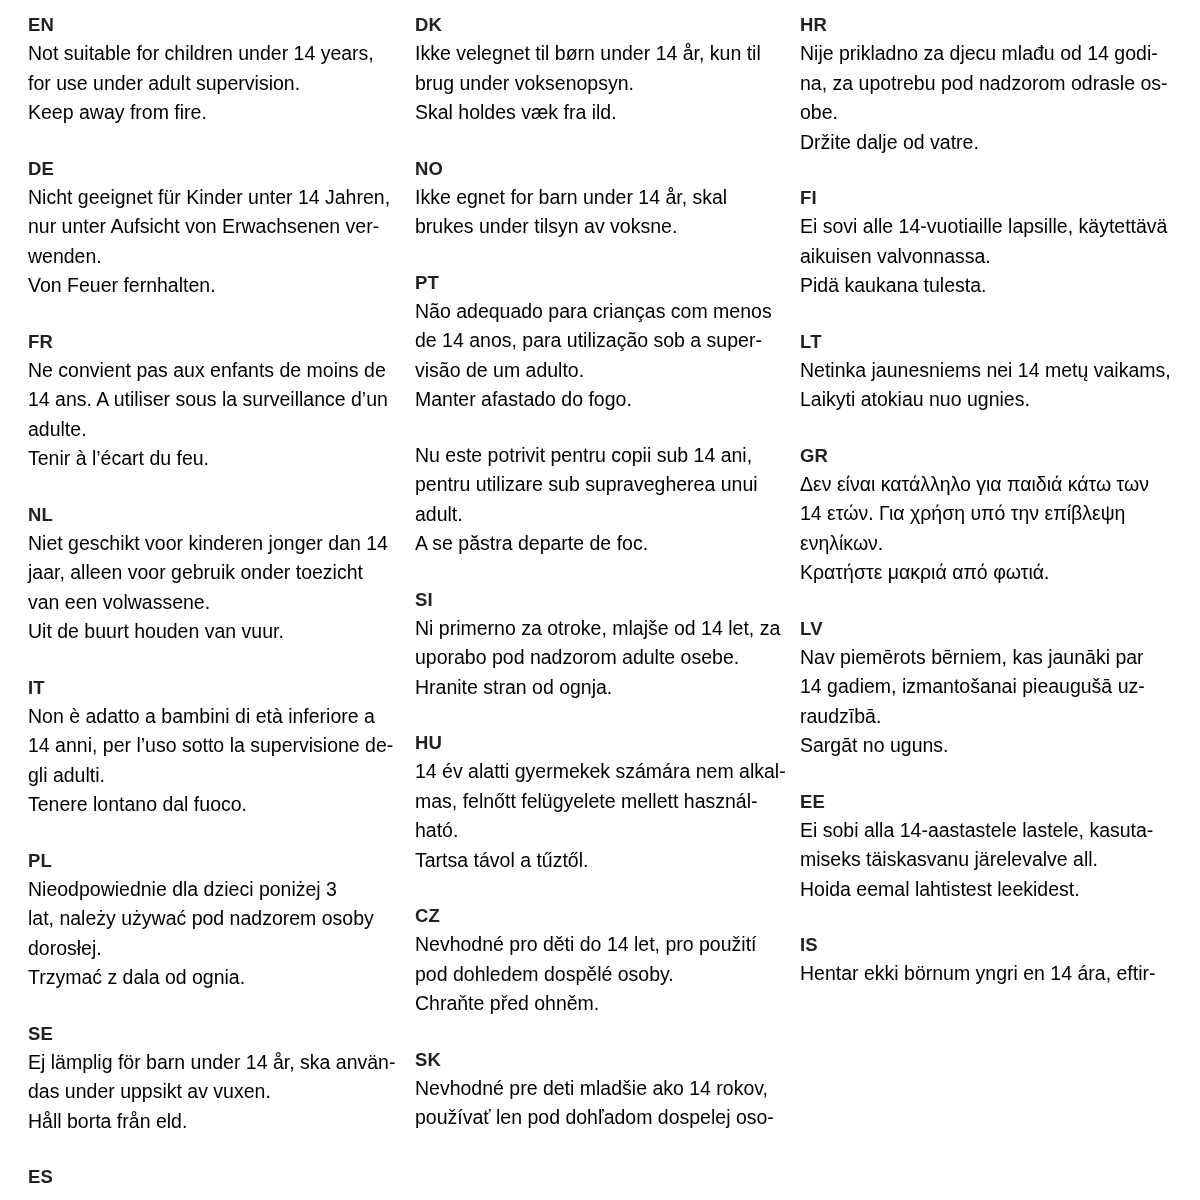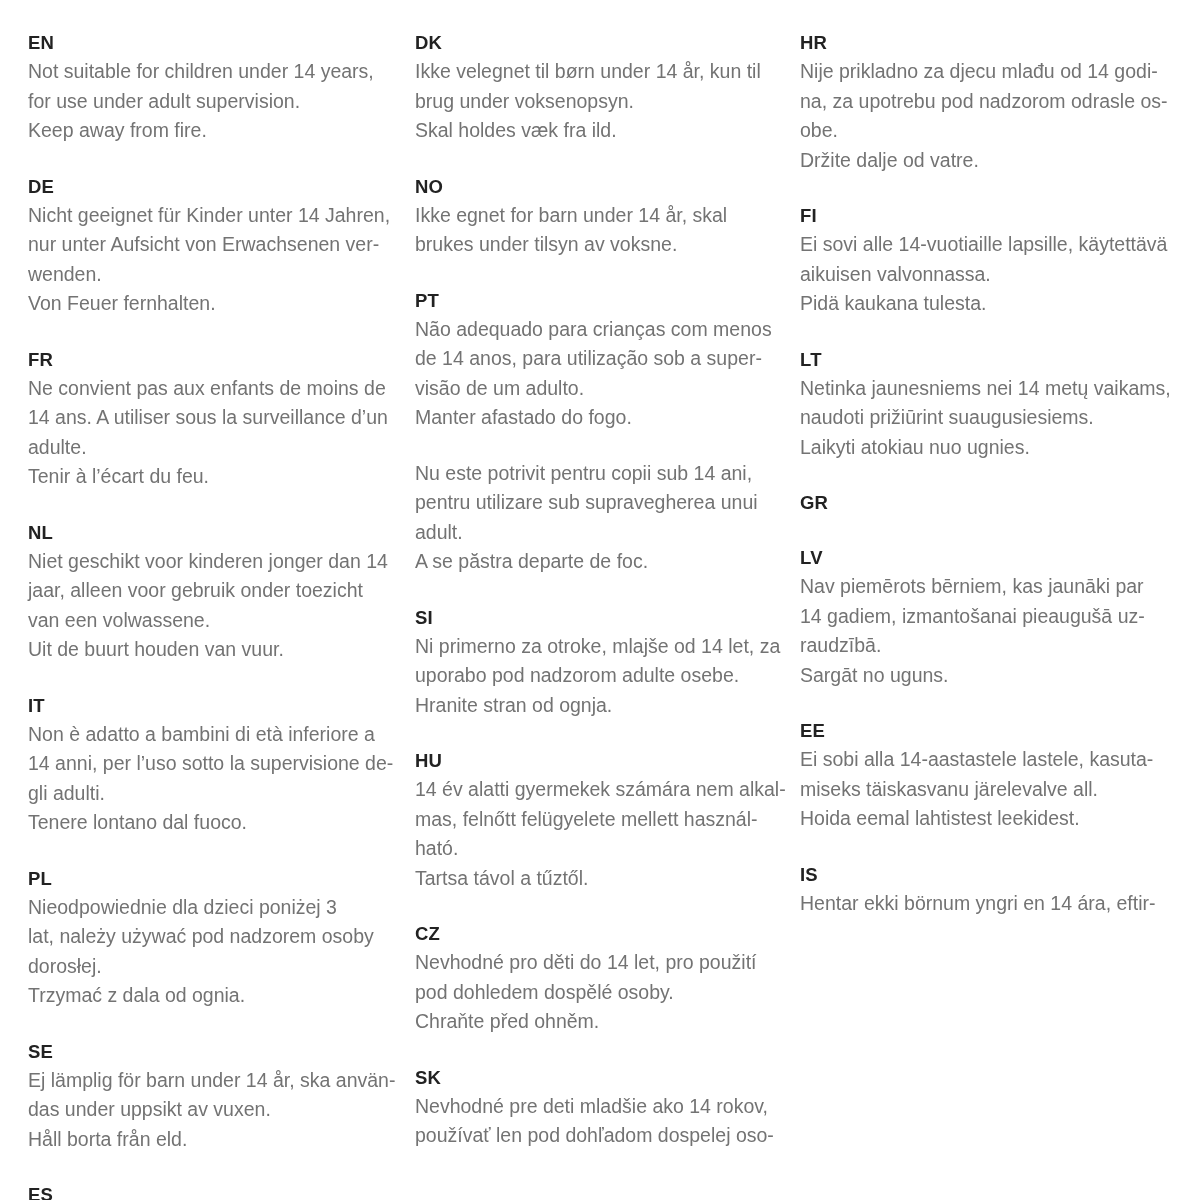--- a/index.html
+++ b/index.html
@@ -13,21 +13,21 @@
     height: 1200px;
     font-family: "Liberation Sans", "DejaVu Sans", sans-serif;
     color: #2b2b2b;
     overflow: hidden;
   }
   .sheet {
     position: relative;
     width: 1200px;
     height: 1200px;
     box-sizing: border-box;
-    padding: 28px 20px 0 28px;
+    padding: 10px 20px 0 28px;
   }
   .columns {
     display: flex;
     align-items: flex-start;
     gap: 0;
   }
   .column {
     box-sizing: border-box;
   }
   .column-1 { width: 387px; padding-right: 8px; }
@@ -42,21 +42,21 @@
   .lang-code {
     font-weight: bold;
     font-size: 18.5px;
     line-height: 29px;
     letter-spacing: 0.2px;
     color: #222222;
   }
   .lang-lines {
     font-size: 19.5px;
     line-height: 29.5px;
-    color: #737373;
+    color: #000000;
   }
   .lang-line {
     display: block;
     white-space: pre;
   }
 </style>
 </head>
 <body>
 
 <div class="sheet">
@@ -208,26 +208,31 @@
           <div class="lang-lines">
             <span class="lang-line">Ei sovi alle 14-vuotiaille lapsille, käytettävä</span>
             <span class="lang-line">aikuisen valvonnassa.</span>
             <span class="lang-line">Pidä kaukana tulesta.</span>
           </div>
         </div>
         <div class="lang-block">
           <div class="lang-code">LT</div>
           <div class="lang-lines">
             <span class="lang-line">Netinka jaunesniems nei 14 metų vaikams,</span>
-            <span class="lang-line">naudoti prižiūrint suaugusiesiems.</span>
             <span class="lang-line">Laikyti atokiau nuo ugnies.</span>
           </div>
         </div>
         <div class="lang-block">
           <div class="lang-code">GR</div>
+          <div class="lang-lines">
+            <span class="lang-line">Δεν είναι κατάλληλο για παιδιά κάτω των</span>
+            <span class="lang-line">14 ετών. Για χρήση υπό την επίβλεψη</span>
+            <span class="lang-line">ενηλίκων.</span>
+            <span class="lang-line">Κρατήστε μακριά από φωτιά.</span>
+          </div>
         </div>
         <div class="lang-block">
           <div class="lang-code">LV</div>
           <div class="lang-lines">
             <span class="lang-line">Nav piemērots bērniem, kas jaunāki par</span>
             <span class="lang-line">14 gadiem, izmantošanai pieaugušā uz-</span>
             <span class="lang-line">raudzībā.</span>
             <span class="lang-line">Sargāt no uguns.</span>
           </div>
         </div>

